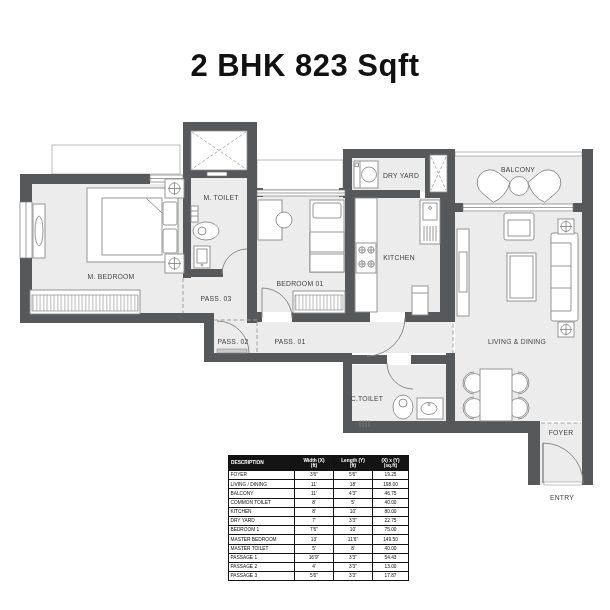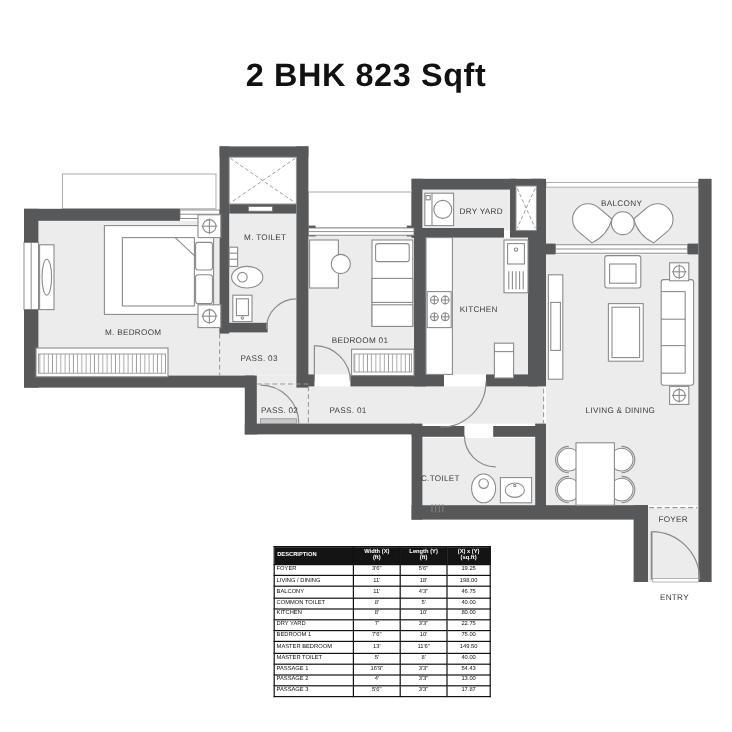--- a/index.html
+++ b/index.html
@@ -1,18 +1,18 @@
 <!DOCTYPE html>
 <html><head>
 <meta charset="utf-8">
 <style>
   html,body{margin:0;padding:0;}
   body{width:610px;height:610px;background:#ffffff;font-family:"Liberation Sans",sans-serif;position:relative;overflow:hidden;}
   .stage{position:absolute;inset:0;width:610px;height:610px;}
-  .title{position:absolute;top:48px;left:0;width:610px;text-align:center;font-size:27px;font-weight:bold;color:#111;letter-spacing:0.5px;}
+  .title{position:absolute;top:48px;left:0;width:610px;text-align:center;font-size:31px;font-weight:bold;color:#111;letter-spacing:0.5px;}
   svg{position:absolute;left:0;top:0;}
   svg text{font-family:"Liberation Sans",sans-serif;fill:#3d3d3d;font-size:6.8px;letter-spacing:0.25px;}
   .areas{position:absolute;left:228px;top:455px;width:167px;border-collapse:collapse;table-layout:fixed;}
   .areas th,.areas td{border:0.7px solid #111;font-size:4.8px;line-height:1.15;padding:0.5px 1.5px;color:#111;}
   .areas thead th{background:#141414;color:#fff;font-weight:bold;text-align:center;padding:1.5px 1px;}
   .areas thead th:first-child{text-align:left;padding-left:2px;}
   .areas td{height:7.2px;text-align:center;background:#fff;}
   .areas td:first-child{text-align:left;}
   .c-desc{width:62px;}.c-w{width:36px;}.c-l{width:36px;}.c-a{width:33px;}
 </style>

